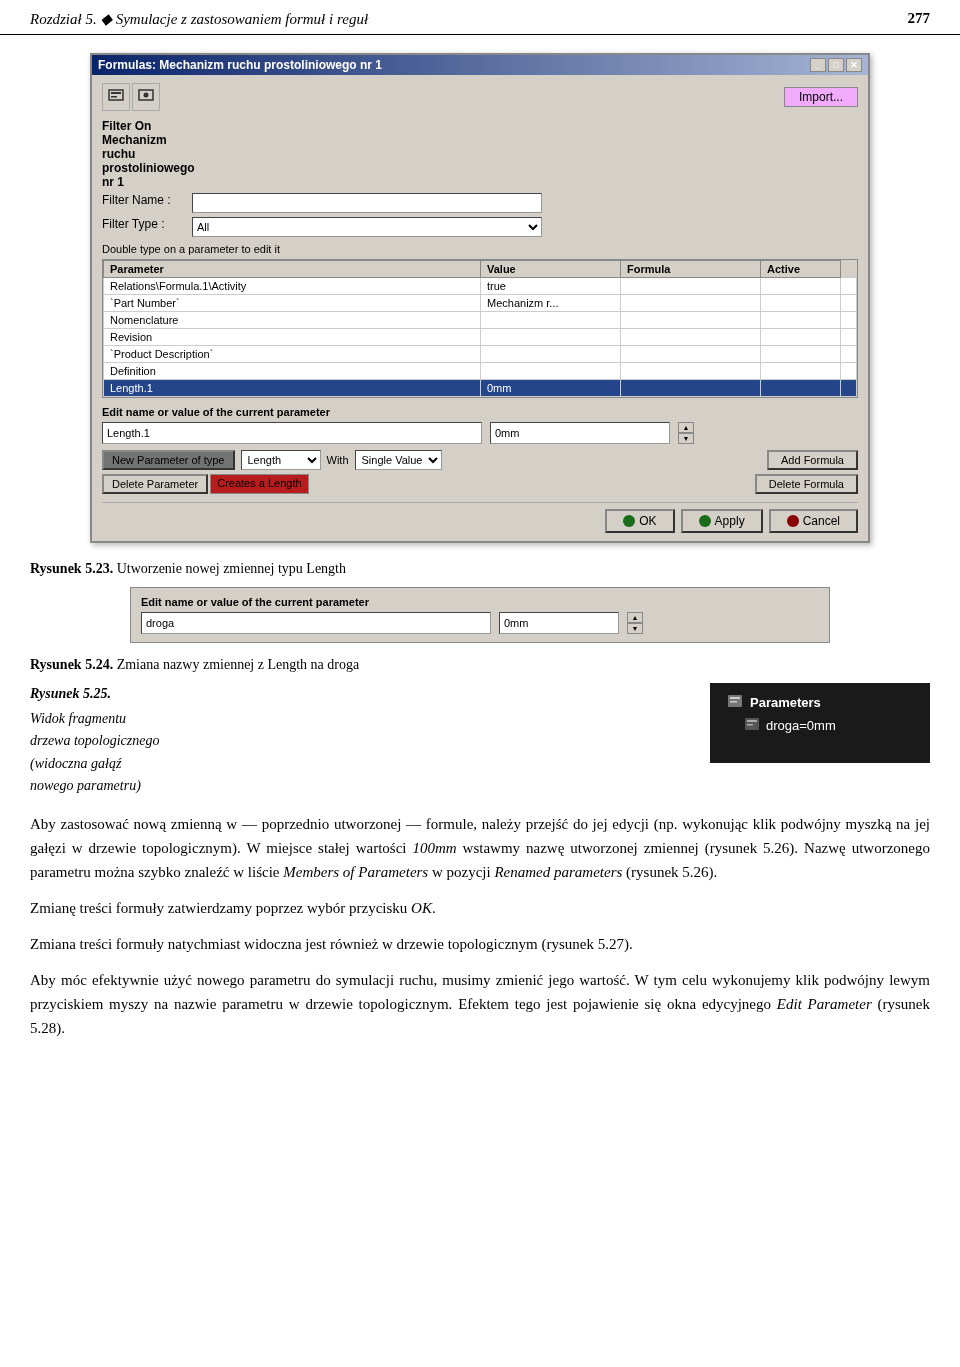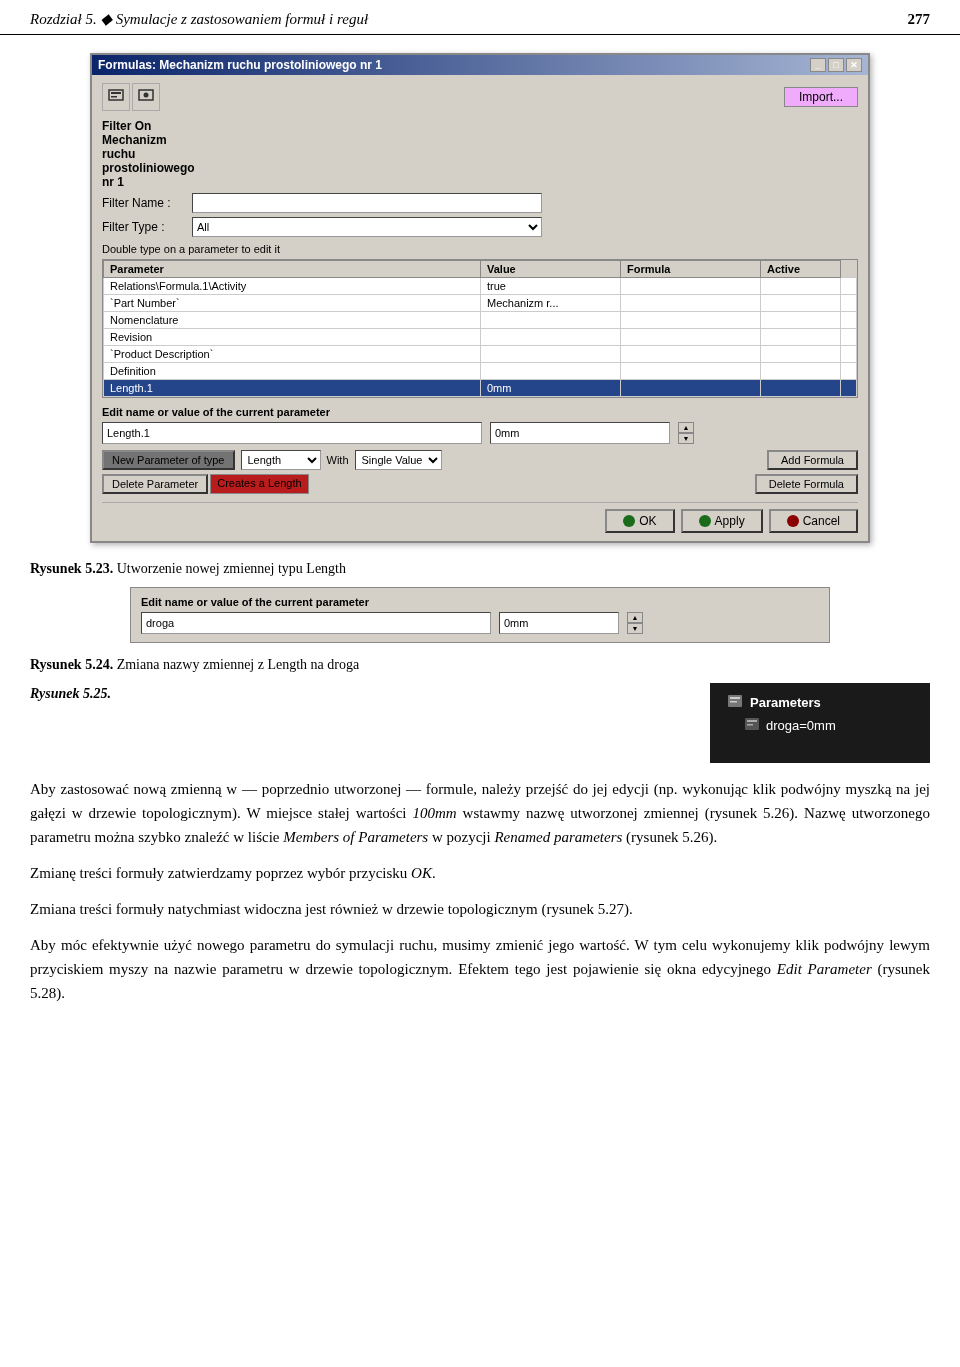--- a/index.html
+++ b/index.html
@@ -9,21 +9,20 @@
       background: #fff;
       color: #000;
       width: 960px;
       min-height: 1367px;
     }
 
     
     .page-header {
       display: flex;
       justify-content: space-between;
-      align-items: center;
       padding: 10px 30px 6px 30px;
       border-bottom: 1px solid #000;
       margin-bottom: 18px;
     }
     .page-header-title {
       font-size: 15px;
       font-style: italic;
       font-weight: normal;
     }
     .page-header-number {
@@ -80,21 +79,21 @@
       height: 28px;
       background: #d4d0c8;
       border: 1px solid #aaa;
       display: flex;
       align-items: center;
       justify-content: center;
       font-size: 10px;
     }
     .filter-row {
       display: flex;
-      align-items: center;
+      align-items: flex-start;
       margin-bottom: 4px;
       font-size: 12px;
     }
     .filter-label {
       width: 90px;
       font-weight: bold;
     }
     .filter-input {
       height: 20px;
       border: 1px inset #999;
@@ -569,20 +568,23 @@
 
   <div class="figure-caption">
     <span class="figure-caption-number">Rysunek 5.24.</span>
     <span>Zmiana nazwy zmiennej z Length na droga</span>
   </div>
 
   <div class="figure-25-area">
     <div class="figure-25-text">
       <div style="font-weight:bold; font-size:14px; margin-bottom:4px;">
         <span>Rysunek 5.25.</span>
+      </div>
+      <div style="font-style:italic; font-size:14px; line-height:1.6;">
+        Widok fragmentu<br>drzewa topologicznego<br>(widoczna gałąź<br>nowego parametru)
       </div>
     </div>
 
     <div class="tree-widget">
       <div class="tree-item">
         <svg width="18" height="18" viewBox="0 0 18 18">
           <rect x="2" y="2" width="14" height="12" fill="#777" rx="1"></rect>
           <rect x="4" y="4" width="10" height="2" fill="#ccc"></rect>
           <rect x="4" y="8" width="7" height="1.5" fill="#ccc"></rect>
         </svg>

